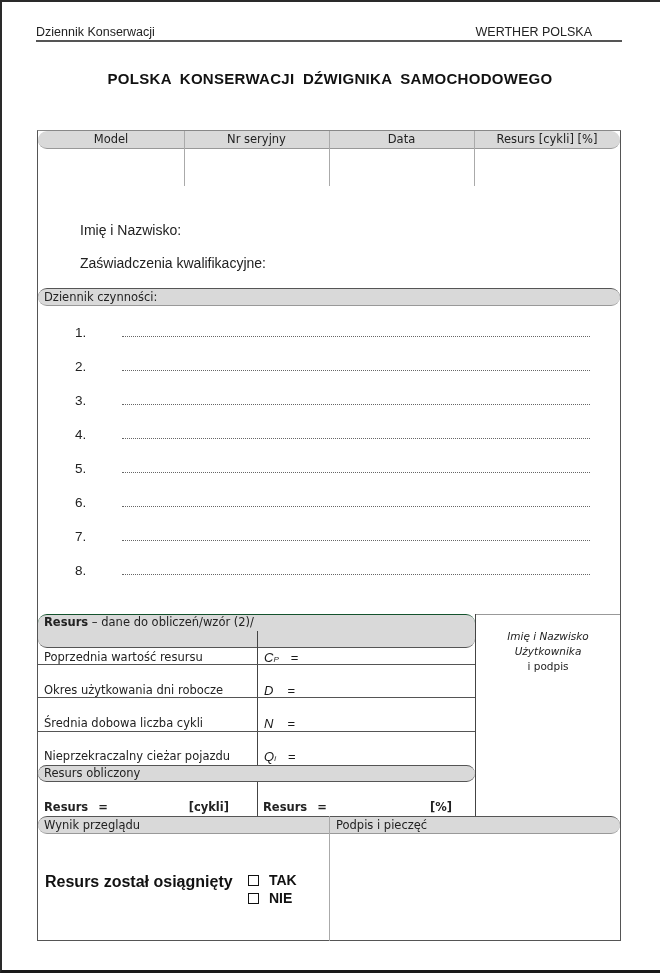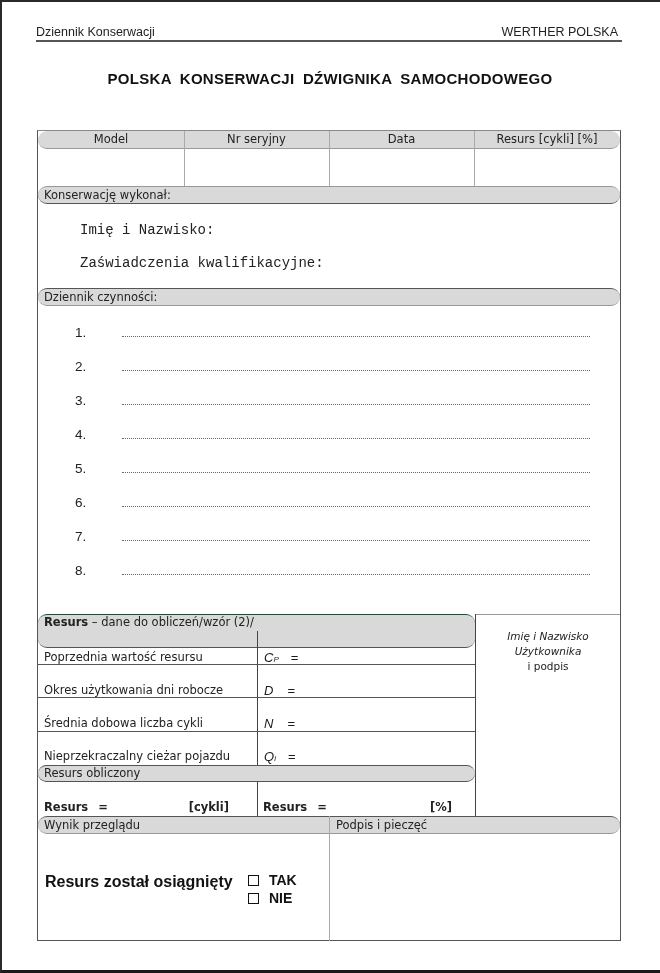--- a/index.html
+++ b/index.html
@@ -10,42 +10,42 @@
     position: absolute; left: 0; top: 0; width: 660px; height: 973px;
     border-left: 2px solid #2a2a2a; border-top: 2px solid #2a2a2a; border-bottom: 3px solid #1a1a1a;
   }
 
   .running-header {
     position: absolute; left: 36px; top: 22px; width: 586px; height: 20px;
     border-bottom: 2px solid #555;
     font-size: 12.5px; color: #222;
   }
   .running-header .left { position: absolute; left: 0; top: 3px; }
-  .running-header .right { position: absolute; right: 4px; top: 3px; margin-left: 12px; }
+  .running-header .right { position: absolute; right: 30px; top: 3px; margin-left: 12px; }
 
   .doc-title {
     position: absolute; left: 0; top: 70px; width: 660px; text-align: center;
     font-weight: bold; font-size: 15px; letter-spacing: 0.3px; word-spacing: 4px; color: #111;
   }
 
   .form {
     position: absolute; left: 37px; top: 130px; width: 584px; height: 811px;
     border: 1px solid #555; border-top: 1px solid #888;
   }
 
   .abs { position: absolute; border-radius: 9px; }
   .gray { background: #d9d9d9; }
   .calibri { font-family: "DejaVu Sans", sans-serif; font-size: 11.5px; color: #222; }
   .vline { position: absolute; width: 1px; background: #aaa; }
   .vline-dark { position: absolute; width: 1px; background: #444; }
   .hline { position: absolute; height: 1px; background: #777; }
 
   .hdr-cell { text-align: center; line-height: 17px; }
 
-  .label-arial { font-family: Liberation Mono, monospace; font-size: 14px; color: #222; text-align: right; }
+  .label-arial { font-family: Liberation Sans, sans-serif; font-size: 14px; color: #222; text-align: right; }
 
   .task-num { position: absolute; left: 37px; font-size: 13.5px; color: #222; font-family: "Liberation Sans", sans-serif; }
   .task-line { position: absolute; left: 84px; width: 468px; border-bottom: 1px dotted #666; height: 1px; }
 
   .var-sym { font-family: "Liberation Sans", sans-serif; font-style: italic; font-size: 13px; }
   .var-sub { font-size: 8px; font-style: italic; }
   .eq { font-family: "Liberation Sans", sans-serif; font-size: 13px; margin-left: 12px; }
 
   .checkbox {
     display: inline-block; width: 11px; height: 11px; border: 1.5px solid #111; vertical-align: -1px; margin-right: 10px;
@@ -73,23 +73,20 @@
   </div>
   <div class="vline" style="left:146px;top:0;height:55px;"></div>
   <div class="vline" style="left:291px;top:0;height:55px;"></div>
   <div class="vline" style="left:436px;top:0;height:55px;"></div>
 
   <div class="abs" style="left:0;top:18px;width:146px;height:37px;"></div>
   <div class="abs" style="left:147px;top:18px;width:144px;height:37px;"></div>
   <div class="abs" style="left:292px;top:18px;width:144px;height:37px;"></div>
   <div class="abs" style="left:437px;top:18px;width:145px;height:37px;"></div>
 
-  <div class="abs gray calibri" style="left:0;top:55px;width:582px;height:18px;border-top:1px solid #999;border-bottom:1px solid #555;padding-left:6px;line-height:16px;">
-    <span>Konserwację wykonał:</span>
-  </div>
   <div class="abs label-arial" style="left:42px;top:91px;">Imię i Nazwisko:</div>
   <div class="abs" style="left:170px;top:86px;width:400px;height:22px;"></div>
   <div class="abs label-arial" style="left:42px;top:124px;">Zaświadczenia kwalifikacyjne:</div>
   <div class="abs" style="left:240px;top:119px;width:330px;height:22px;"></div>
 
   <div class="abs gray calibri" style="left:0;top:157px;width:582px;height:18px;border-top:1px solid #555;border-bottom:1px solid #999;padding-left:6px;line-height:16px;">
     <span>Dziennik czynności:</span>
   </div>
 
   <div class="task-num" style="top:194px;">1.</div>

